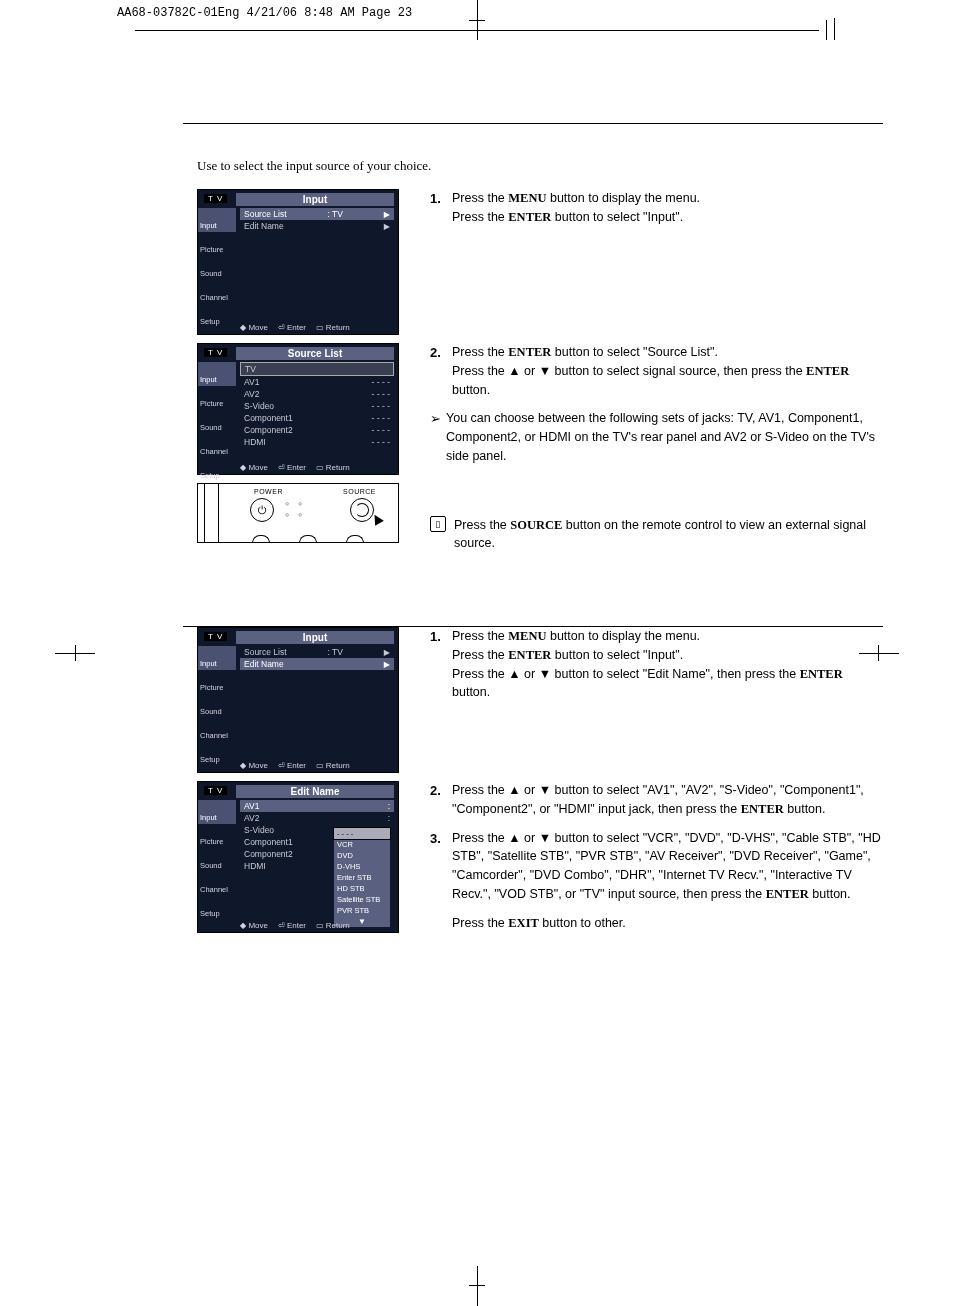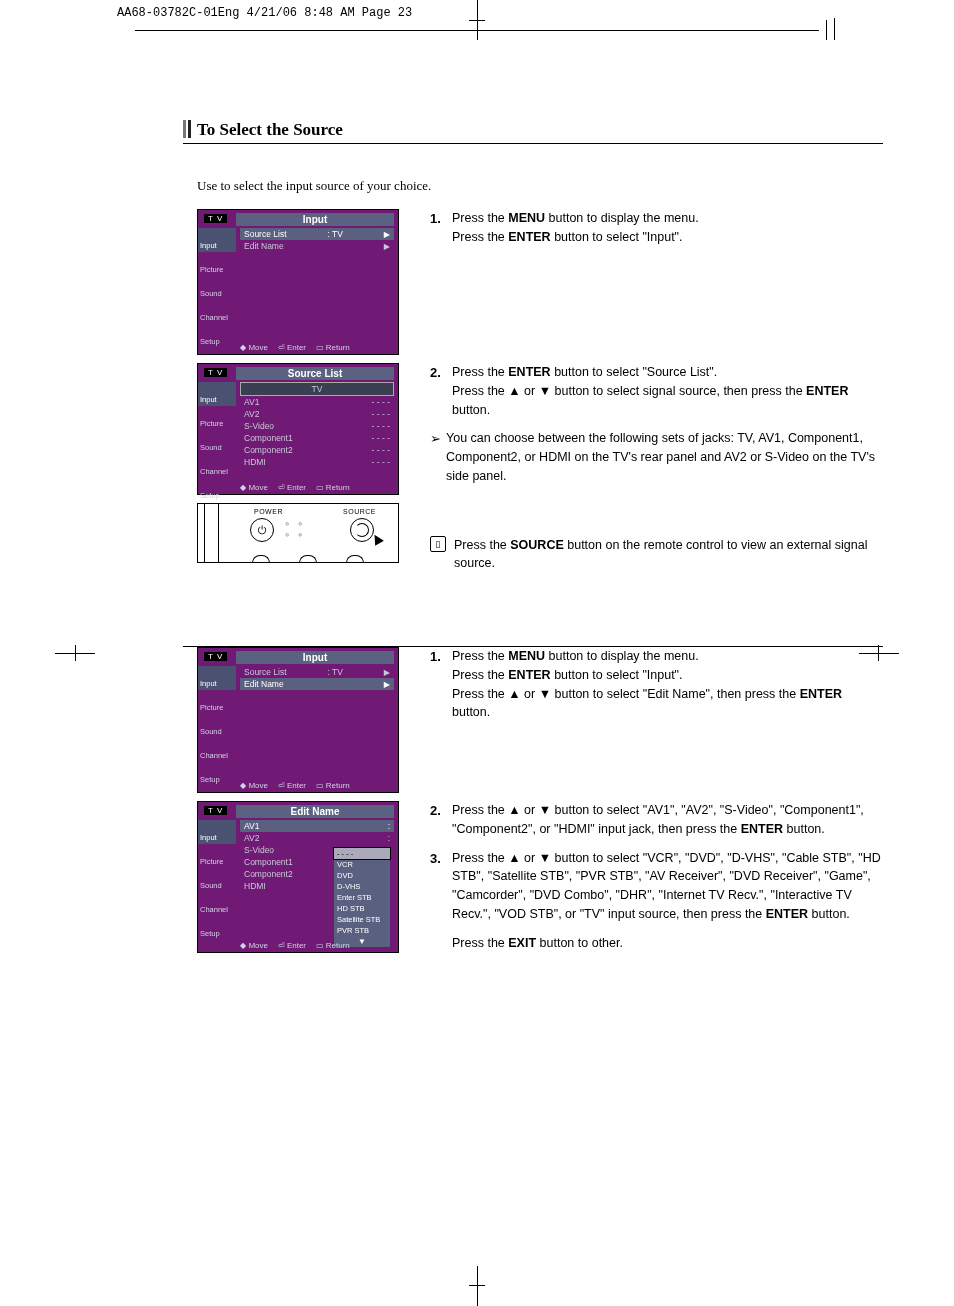--- a/index.html
+++ b/index.html
@@ -26,23 +26,23 @@
   .intro { font-family: "Times New Roman", Times, serif; font-size:13px; margin:12px 0 14px 14px; line-height:1.5;}
   .row { display:flex; align-items:flex-start; }
   .figcol { width:215px; flex:0 0 215px; margin-left:14px; }
   .txtcol { flex:1; margin-left:18px; font-size:12.5px; line-height:1.5; }
   .step { display:flex; margin-bottom:10px; }
   .stepnum { font-weight:bold; width:22px; flex:0 0 22px; font-size:13px;}
   .stepbody { flex:1; }
   .note-row { display:flex; align-items:flex-start; margin-top:6px;}
   .note-icon { width:14px; height:14px; border:1px solid #000; border-radius:2px; font-size:9px; text-align:center; line-height:14px; margin-right:8px; flex:0 0 14px; font-family:Arial;}
   .arrow-bullet { width:16px; flex:0 0 16px; font-size:13px;}
-  .bold { font-weight:bold; }
+  .bold { font-weight:bold;font-family:Liberation Serif, serif; }
   
-  .osd { width:200px; height:144px; background:#701a75; color:#c7c9d5; font-size:8.5px; position:relative; border:1px solid #000;}
+  .osd { width:200px; height:144px; background:#0f172a; color:#c7c9d5; font-size:8.5px; position:relative; border:1px solid #000;}
   .osd .tv-label { position:absolute; top:4px; left:6px; background:#000; color:#fff; padding:0 4px; font-size:8px; letter-spacing:1px;}
   .osd .osd-title { position:absolute; top:3px; left:38px; right:4px; background:#5b6180; color:#fff; text-align:center; font-weight:bold; font-size:10px; padding:1px 0;}
   .osd .sidebar { position:absolute; top:18px; left:0; width:38px; bottom:14px; }
   .osd .side-item { height:22px; font-size:7.5px; display:flex; align-items:flex-end; padding:0 2px 2px 2px; color:#d0d2e0; position:relative;}
   .osd .side-item.sel { background:#4b5170; color:#fff;}
   .osd .main { position:absolute; top:18px; left:42px; right:4px; bottom:16px; }
   .osd .m-row { display:flex; padding:1px 4px; font-size:8.5px; justify-content:space-between; align-items:center;}
   .osd .m-row.sel { background:#5a6080; color:#fff;}
   .osd .m-arrow { font-size:8px;}
   .osd .footer { position:absolute; bottom:2px; left:42px; right:4px; display:flex; gap:10px; font-size:8px; color:#d0d2e0;text-align:right;}
@@ -80,24 +80,20 @@
   <div class="crop-right"></div>
   <div class="crop-right-v"></div>
   <div class="trim-edge-top"></div>
   <div class="trim-edge-right1"></div>
   <div class="trim-edge-right2"></div>
 
   <div class="print-header">AA68-03782C-01Eng  4/21/06  8:48 AM  Page 23</div>
 
   <div class="content">
 
-    <div class="section-title">
-      <span class="title-bars"><div class="title-bar1"></div><div class="title-bar2"></div></span>
-      <span>To Select the Source</span>
-    </div>
     <div class="hr"></div>
     <div class="intro">
       <br>
       <span>Use to select the input source of your choice.</span>
     </div>
 
     <div class="row">
       <div class="figcol">
 
         <div class="osd">
@@ -167,21 +163,21 @@
                 <span>Sound</span>
               </div>
             <div class="side-item">
                 <span>Channel</span>
               </div>
             <div class="side-item">
                 <span>Setup</span>
               </div>
           </div>
           <div class="main" style="font-size:8px;">
-            <div class="m-row" style="border:1px solid #aaa; background:#3a3f52;justify-content:center;">
+            <div class="m-row" style="border:1px solid #aaa; background:#3a3f52;">
                 <span>TV</span>
                 <span></span>
               </div>
             <div class="m-row">
                 <span>AV1</span>
                 <span>- - - -</span>
               </div>
             <div class="m-row">
                 <span>AV2</span>
                 <span>- - - -</span>

